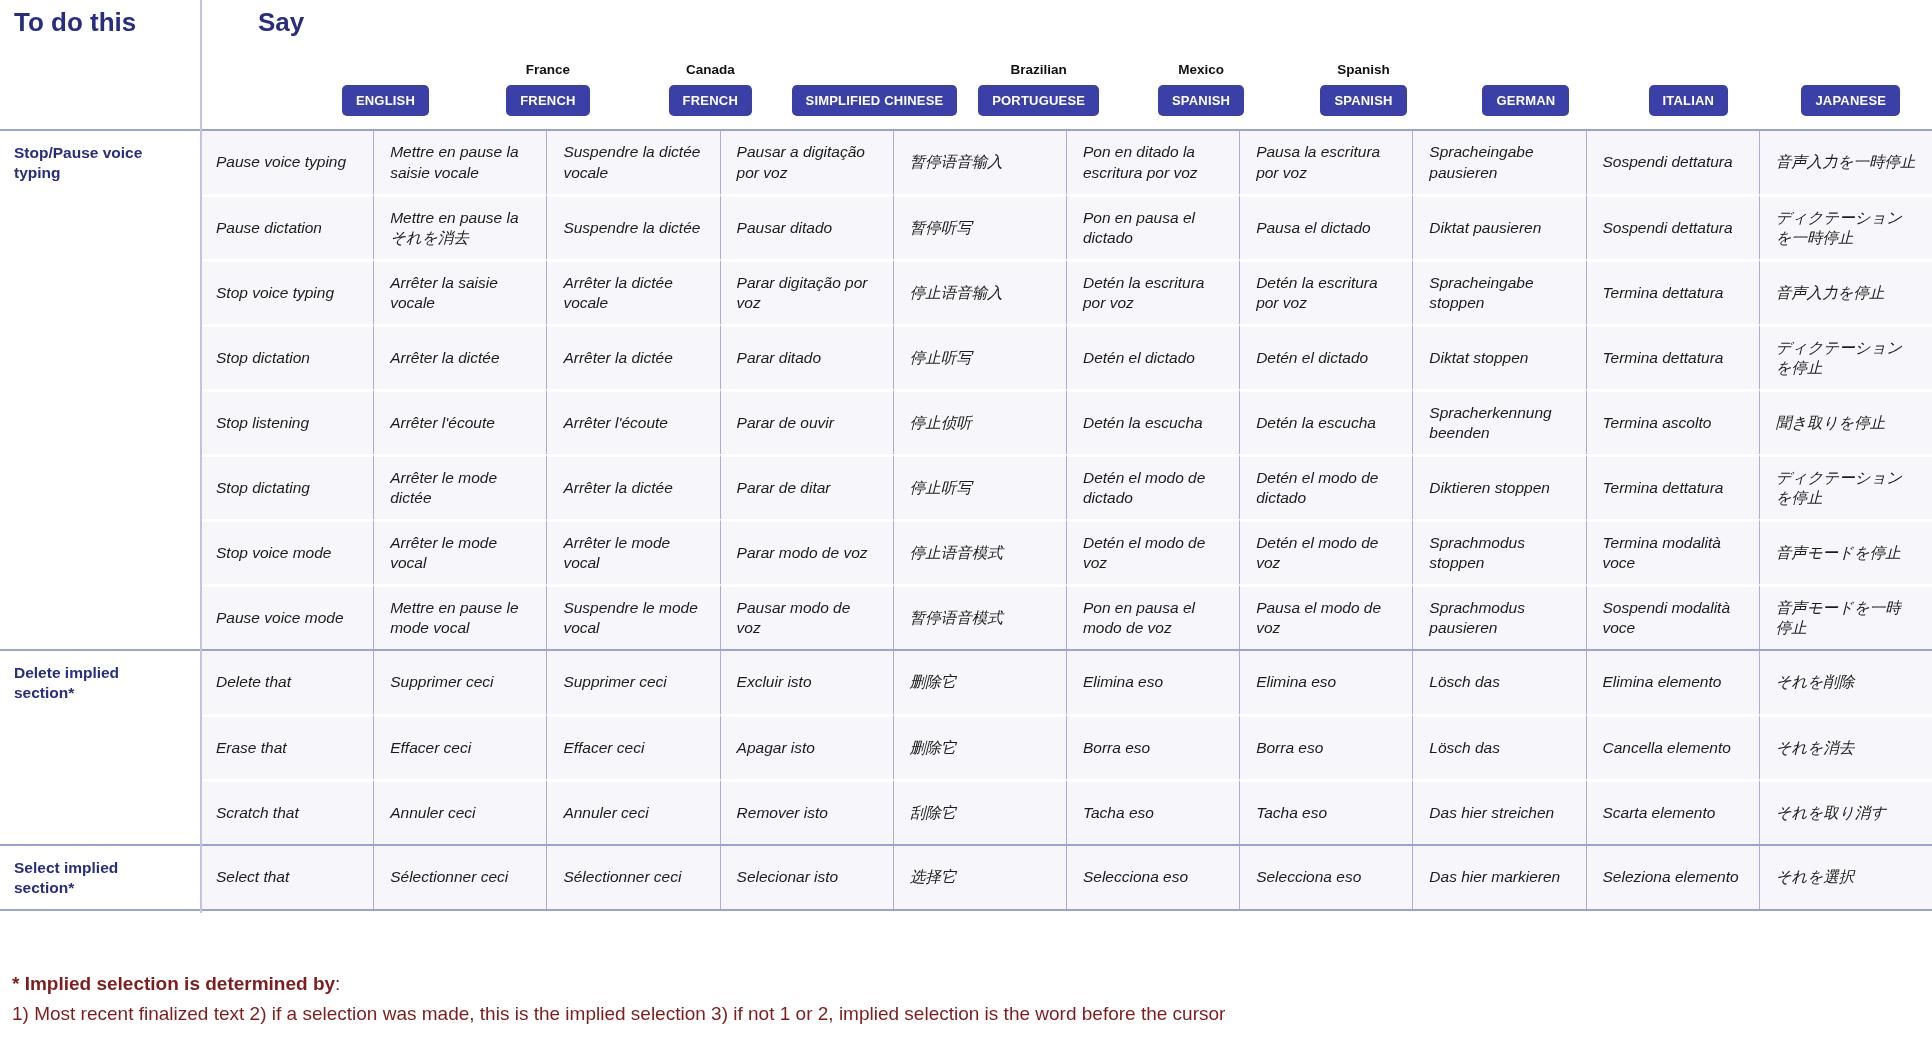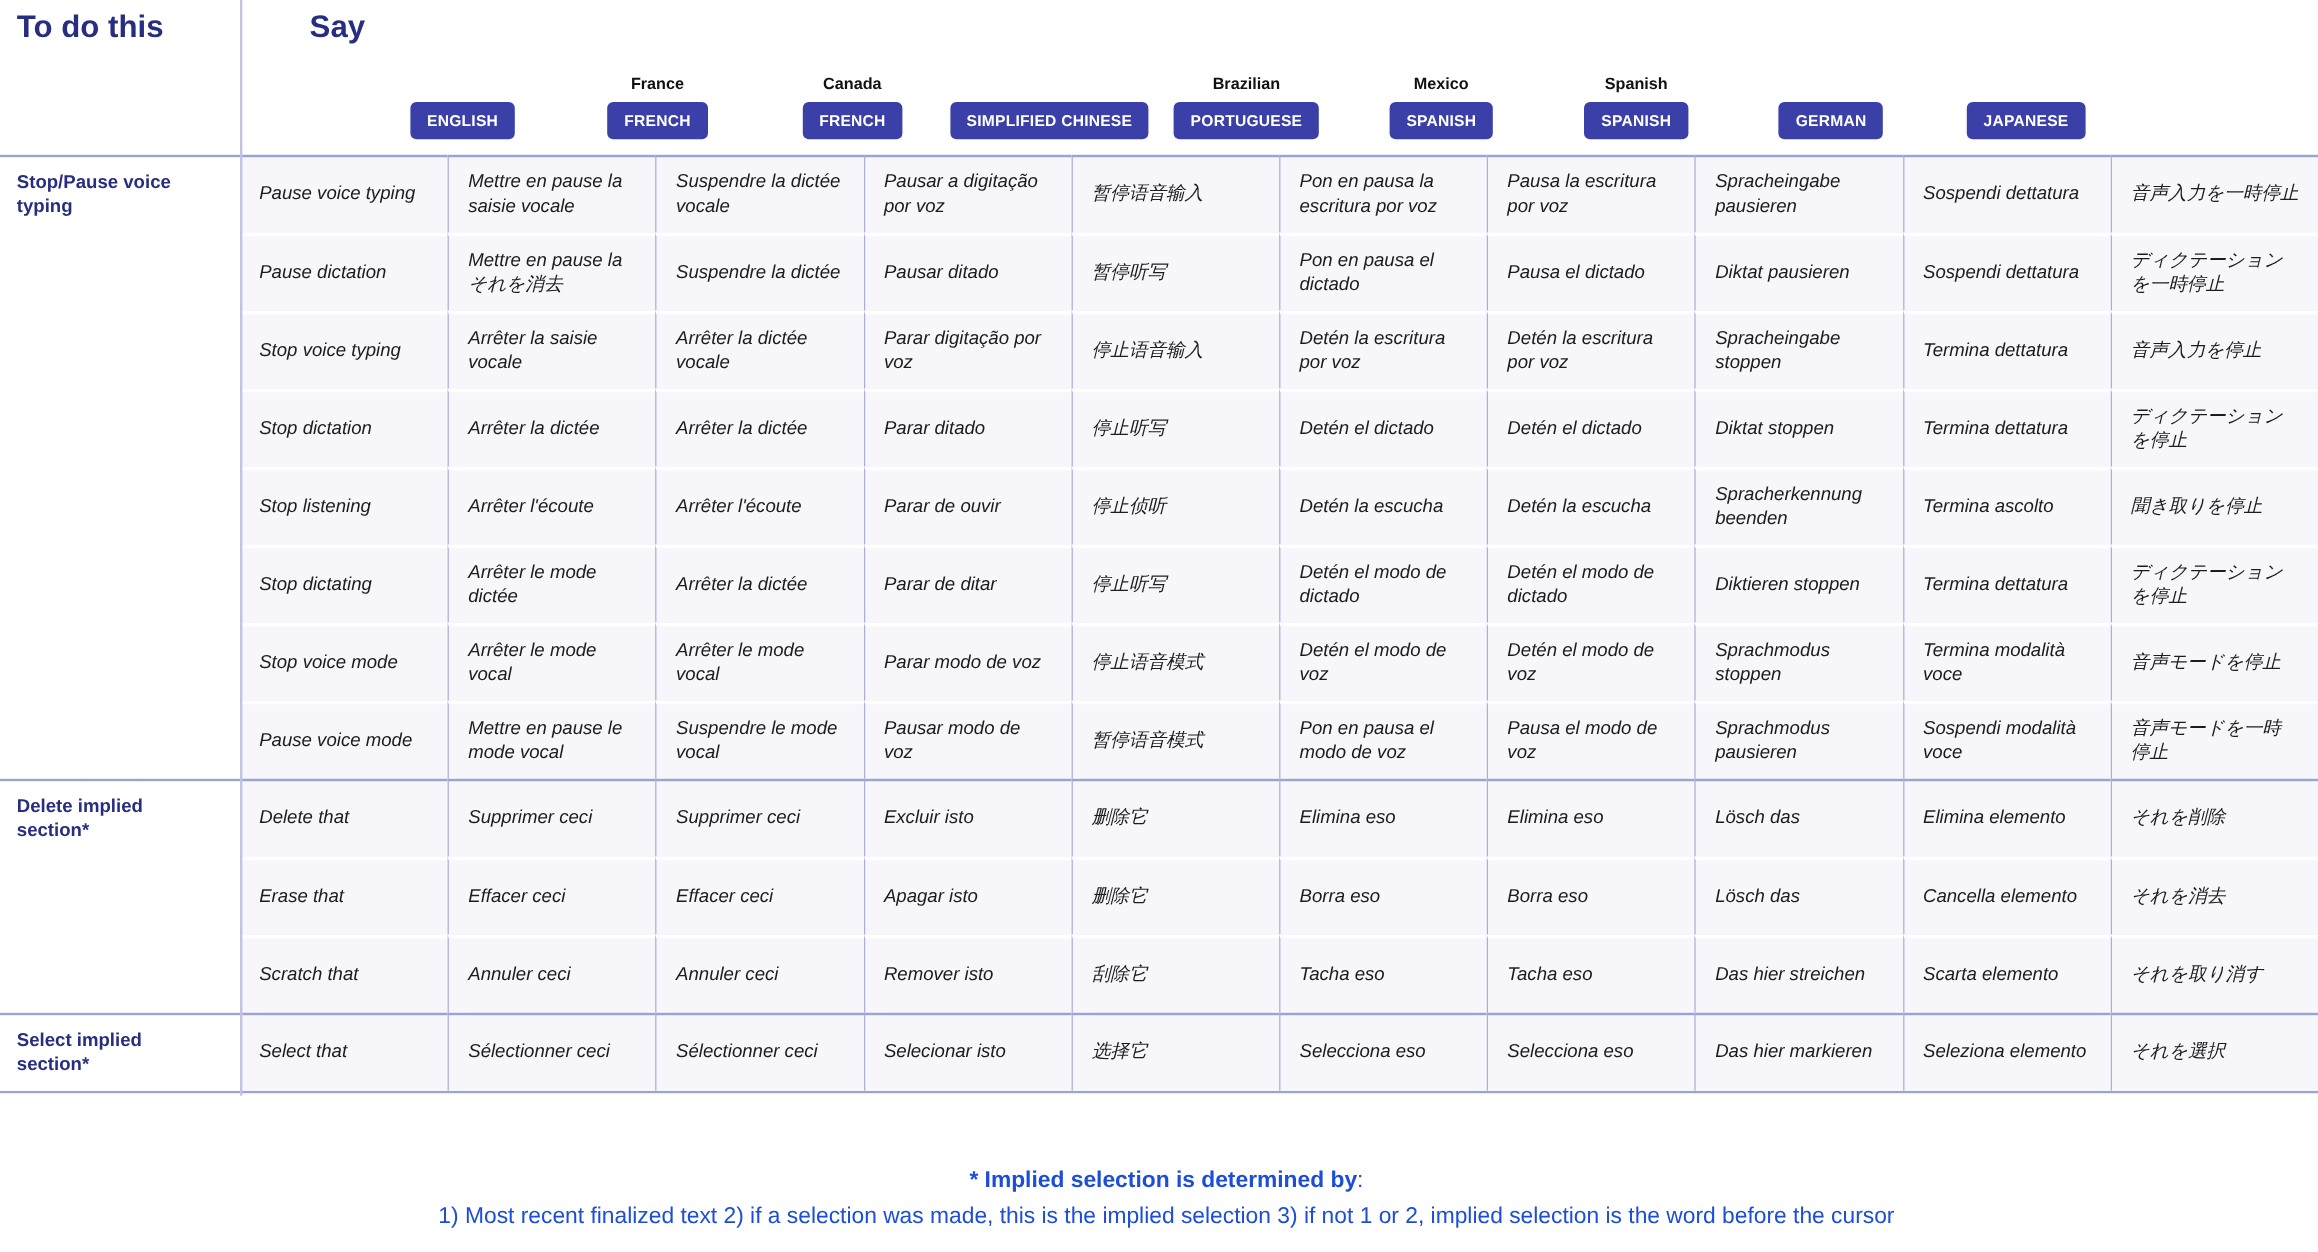--- a/index.html
+++ b/index.html
@@ -42,21 +42,21 @@
   }
   td.cell{
     height:65px;padding:4px 16px;vertical-align:middle;background:var(--cell-bg);
     font-style:italic;font-size:15.5px;line-height:1.3;color:#1c1c1c;
     border-top:3px solid #fff;border-left:1px solid var(--col-border);
   }
   td.cell.first{border-left:none;margin-left:25px;}
   tr.section-start td.cell{border-top:2px solid var(--blue-border);}
 
   
-  .footnote{margin:62px 0 0 12px;font-size:19px;color:#1d4ed8;text-align:center;}
+  .footnote{margin:62px 0 0 12px;font-size:19px;color:#7f1d1d;}
   .fn1{margin:0;font-weight:bold;}
   .fn1 .colon{font-weight:normal;}
   .fn2{margin:8px 0 0 0;font-weight:normal;}
 </style>
 </head>
 <body>
 
 <div class="page">
 
   <div class="v-divider"></div>
@@ -97,20 +97,24 @@
           <div class="lang-col">
             <div class="region">Spanish</div>
             <div class="lang-btn">SPANISH</div>
           </div>
           <div class="lang-col">
             <div class="region"></div>
             <div class="lang-btn">GERMAN</div>
           </div>
           <div class="lang-col">
             <div class="region"></div>
+            <div class="lang-btn">ITALIAN</div>
+          </div>
+          <div class="lang-col">
+            <div class="region"></div>
             <div class="lang-btn">JAPANESE</div>
           </div>
         </div>
     </div>
   </div>
 
   <table class="cmd">
     <colgroup id="cols">
         <col style="width: 200px;">
         <col>
@@ -125,21 +129,21 @@
         <col>
       </colgroup>
     <tbody id="table-body">
         <tr class="section-start">
           <td class="section-label" rowspan="8">Stop/Pause voice typing</td>
           <td class="cell first">Pause voice typing</td>
           <td class="cell">Mettre en pause la saisie vocale</td>
           <td class="cell">Suspendre la dictée vocale</td>
           <td class="cell">Pausar a digitação por voz</td>
           <td class="cell">暂停语音输入</td>
-          <td class="cell">Pon en pausa la escritura por voz</td>
+          <td class="cell">Pon en ditado la escritura por voz</td>
           <td class="cell">Pausa la escritura por voz</td>
           <td class="cell">Spracheingabe pausieren</td>
           <td class="cell">Sospendi dettatura</td>
           <td class="cell">音声入力を一時停止</td>
         </tr>
         <tr>
           <td class="cell first">Pause dictation</td>
           <td class="cell">Mettre en pause la それを消去</td>
           <td class="cell">Suspendre la dictée</td>
           <td class="cell">Pausar ditado</td>

